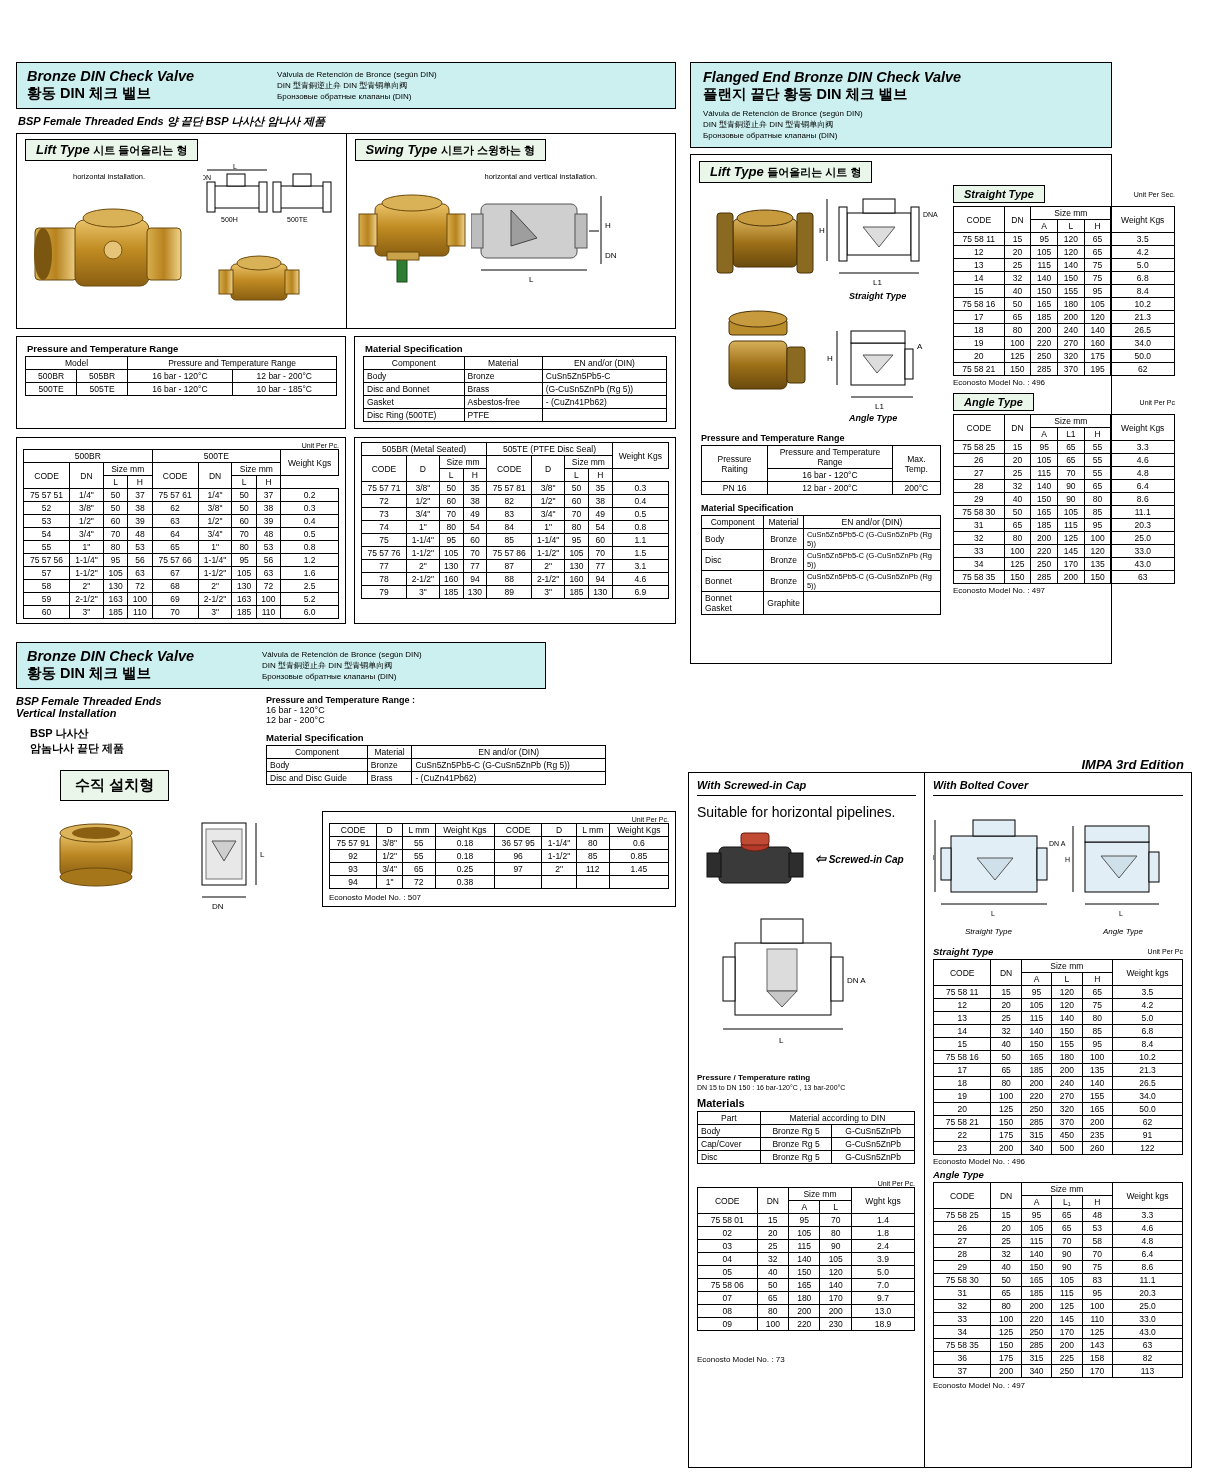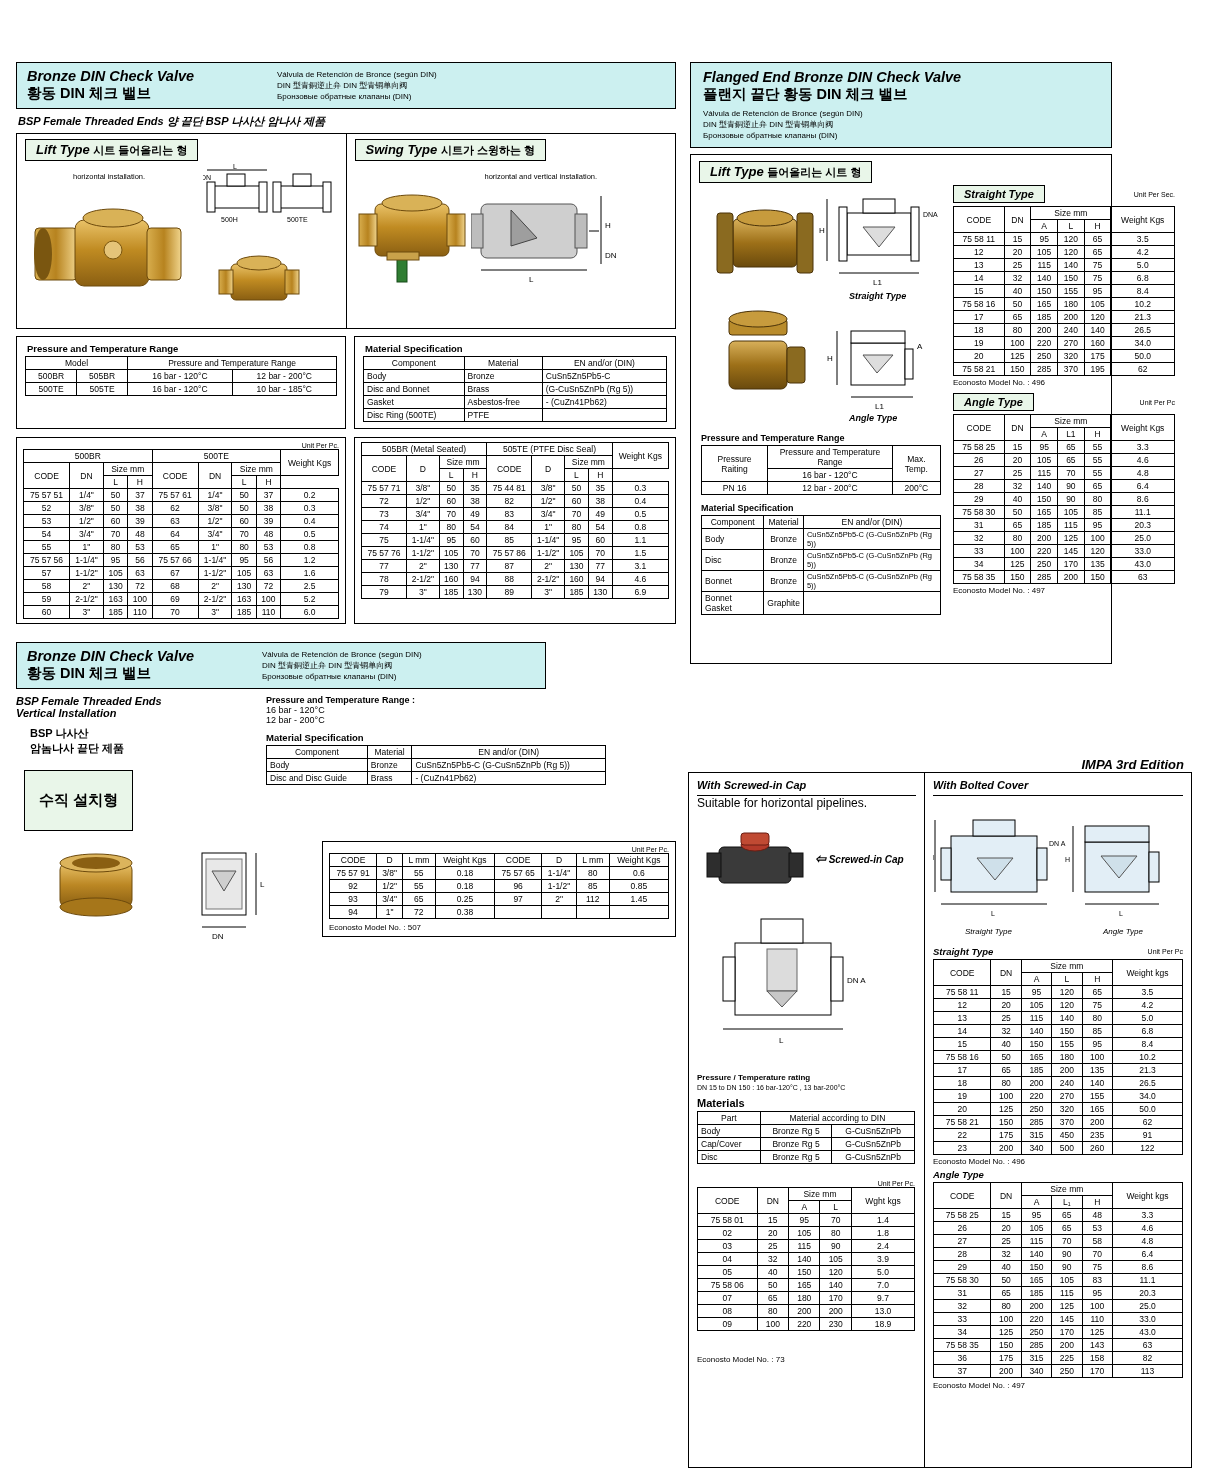--- a/index.html
+++ b/index.html
@@ -385,21 +385,21 @@
             <td>H</td>
             <td>L</td>
             <td>H</td>
             <td class="nb"></td>
           </tr>
           <tr>
                 <td class="bold">75 57 71</td>
                 <td>3/8"</td>
                 <td>50</td>
                 <td>35</td>
-                <td class="bold">75 44 81</td>
+                <td class="bold">75 57 81</td>
                 <td>3/8"</td>
                 <td>50</td>
                 <td>35</td>
                 <td>0.3</td>
               </tr>
           <tr>
                 <td>72</td>
                 <td>1/2"</td>
                 <td>60</td>
                 <td>38</td>
@@ -504,21 +504,21 @@
         </div>
       </div>
 
       <div style="display:flex;margin-top:6px;">
         <div style="flex:0 0 250px;">
           <div class="bold ital" style="font-size:11px;">BSP Female Threaded Ends</div>
           <div class="bold ital" style="font-size:11px;">Vertical Installation</div>
           <div class="bold" style="font-size:11px;margin-top:7px;margin-left:14px;">BSP 나사산</div>
           <div class="bold" style="font-size:11px;margin-left:14px;">암놈나사 끝단 제품</div>
           <div style="margin-top:14px;margin-left:8px;">
-            <span class="lbl-green" style="font-size:15px;font-style:normal;padding:20px 14px;">수직 설치형</span>
+            <span class="lbl-green" style="font-size:15px;font-style:normal;padding:5px 14px;margin-left:36px;">수직 설치형</span>
           </div>
         </div>
         <div style="flex:1;">
           <div class="bold" style="font-size:9px;">Pressure and Temperature Range :</div>
           <div style="font-size:9px;">16 bar - 120°C</div>
           <div style="font-size:9px;">12 bar - 200°C</div>
           <div class="bold" style="font-size:9.5px;margin-top:7px;">Material Specification</div>
           <table class="grid" style="width:340px;margin-top:2px;">
             <tbody>
                 <tr>
@@ -576,21 +576,21 @@
               <td>CODE</td>
               <td>D</td>
               <td>L mm</td>
               <td>Weight Kgs</td>
             </tr>
             <tr>
                   <td class="bold">75 57 91</td>
                   <td>3/8"</td>
                   <td>55</td>
                   <td>0.18</td>
-                  <td class="bold">75 57 65</td>
+                  <td class="bold">36 57 95</td>
                   <td>1-1/4"</td>
                   <td>80</td>
                   <td>0.6</td>
                 </tr>
             <tr>
                   <td>92</td>
                   <td>1/2"</td>
                   <td>55</td>
                   <td>0.18</td>
                   <td>96</td>
@@ -967,21 +967,21 @@
       </div>
     </div>
   </div>
 
   <div class="impa">IMPA 3rd Edition</div>
 
   <div class="panel" style="position:absolute;left:688px;top:772px;width:504px;height:696px;display:flex;">
 
     <div style="flex:0 0 236px;border-right:1.4px solid #000;padding:6px 8px;position:relative;">
       <div class="bold ital" style="font-size:11px;border-bottom:1px solid #000;padding-bottom:4px;">With Screwed-in Cap</div>
-      <div style="font-size:12px;margin-top:0;">Suitable for horizontal pipelines.</div>
+      <div style="font-size:14px;margin-top:8px;">Suitable for horizontal pipelines.</div>
 
       <svg width="120" height="80" style="position:absolute;left:14px;top:48px;">
         <rect x="16" y="26" width="72" height="36" rx="5" fill="#3a3a3a" stroke="#111"></rect>
         <rect x="4" y="32" width="14" height="24" fill="#2d2d2d" stroke="#111"></rect>
         <rect x="86" y="32" width="14" height="24" fill="#2d2d2d" stroke="#111"></rect>
         <ellipse cx="52" cy="24" rx="14" ry="6" fill="#b33a2a" stroke="#6b1d12"></ellipse>
         <rect x="38" y="12" width="28" height="12" rx="3" fill="#c04a33" stroke="#6b1d12"></rect>
       </svg>
       <div class="bold ital" style="position:absolute;left:126px;top:78px;font-size:10px;">
         <span style="font-size:13px;">⇦</span>

